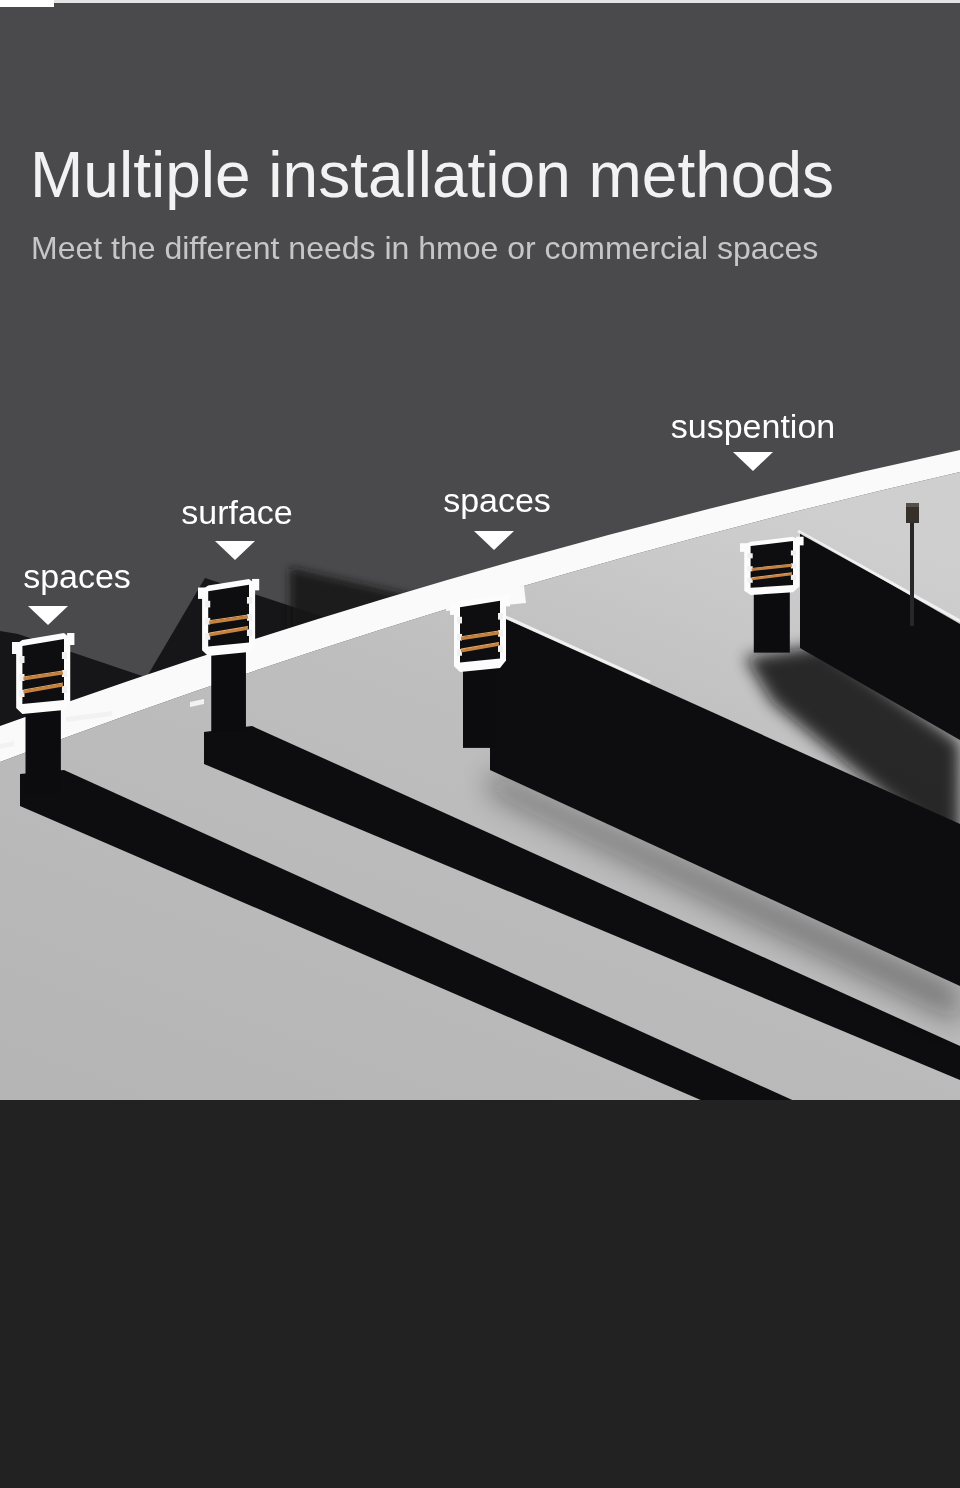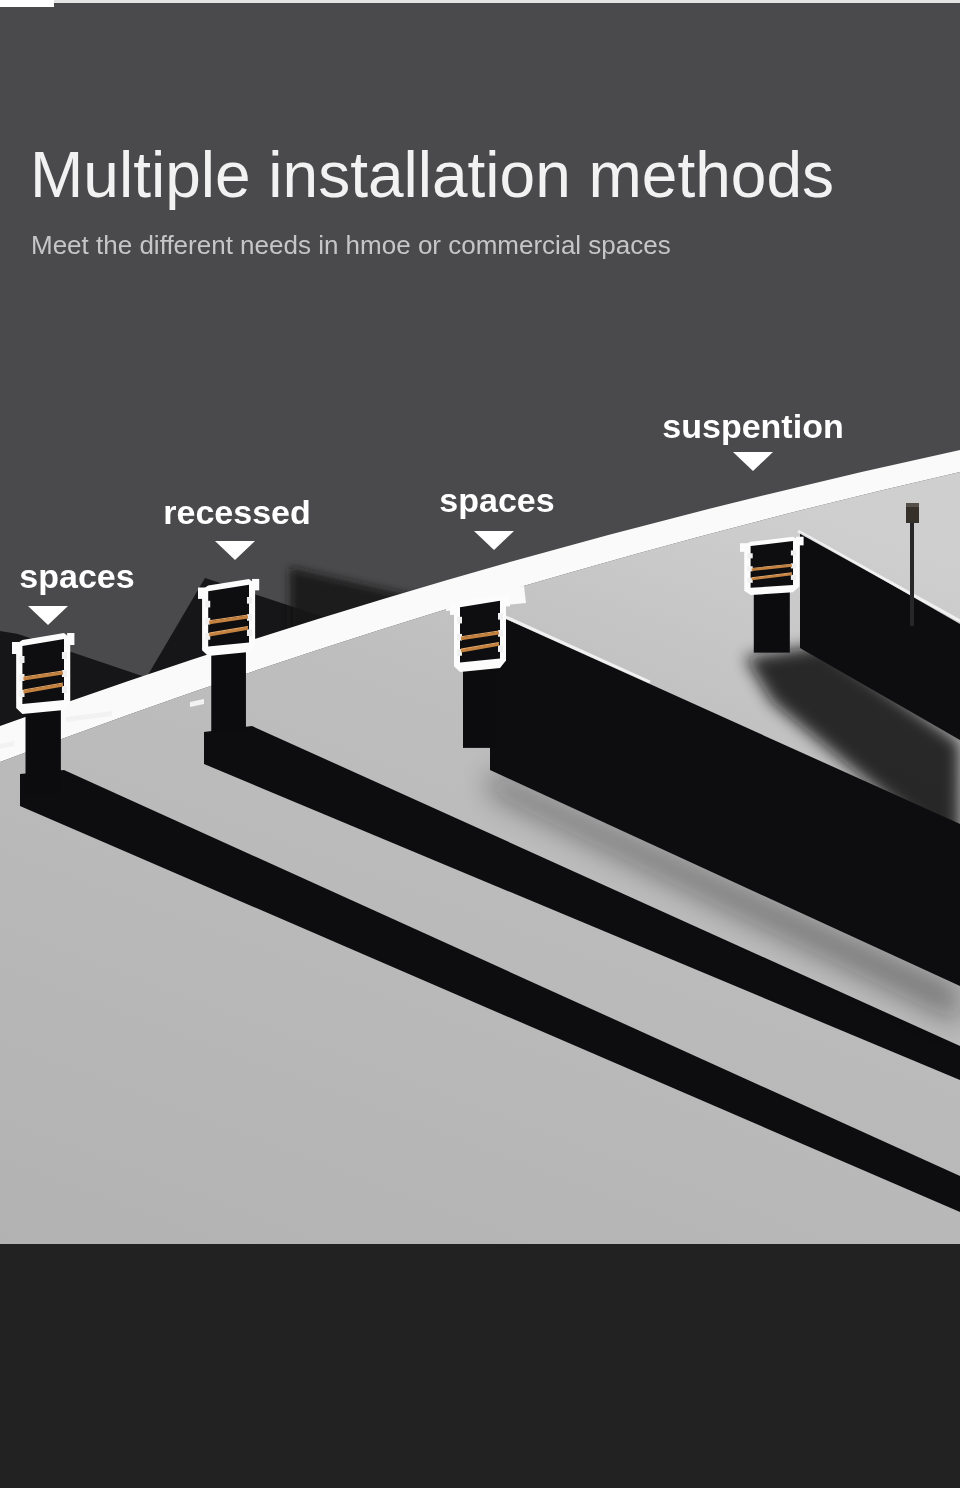--- a/index.html
+++ b/index.html
@@ -1,35 +1,35 @@
 <!DOCTYPE html>
 <html><head>
 <meta charset="utf-8">
 <style>
   html,body{margin:0;padding:0;background:#222;}
   .page{
-    position:relative;width:960px;height:1244px;overflow:hidden;
+    position:relative;width:960px;height:1100px;overflow:hidden;
     background:#4c1d95;
     font-family:"Liberation Sans", sans-serif;
     margin:0 auto;
   }
   .scene{position:absolute;inset:0;}
   .headline{
     position:absolute;left:30px;top:138px;width:880px;
     color:#f2f2f2;font-size:64px;font-weight:300;letter-spacing:0px;
     white-space:nowrap;
   }
   .subhead{
     position:absolute;left:31px;top:230px;width:880px;
-    color:#c6c6c8;font-size:26px;font-weight:300;
+    color:#c6c6c8;font-size:32px;font-weight:300;
     white-space:nowrap;
   }
   .install-label{
     position:absolute;transform:translateX(-50%);
-    color:#ffffff;font-size:34px;font-weight:700;white-space:nowrap;
+    color:#ffffff;font-size:34px;font-weight:400;white-space:nowrap;
   }
   .tri{
     position:absolute;transform:translateX(-50%);
     width:0;height:0;
     border-left:20px solid transparent;
     border-right:20px solid transparent;
     border-top:19px solid #ffffff;
   }
   .lbl-embedded{left:77px;top:557px;}
   .tri-embedded{left:48px;top:606px;}
@@ -123,21 +123,21 @@
 
     <rect x="0" y="1380" width="960" height="108" fill="#ffffff"></rect>
   </svg>
 
   <div class="headline">Multiple installation methods</div>
   <div class="subhead">Meet the different needs in hmoe or commercial spaces</div>
 
   <div class="install-label lbl-embedded">spaces</div>
   <div class="tri tri-embedded"></div>
 
-  <div class="install-label lbl-recessed">recessed</div>
+  <div class="install-label lbl-recessed">surface</div>
   <div class="tri tri-recessed"></div>
 
   <div class="install-label lbl-surface">spaces</div>
   <div class="tri tri-surface"></div>
 
   <div class="install-label lbl-suspension">suspention</div>
   <div class="tri tri-suspension"></div>
 
 </div>
 

